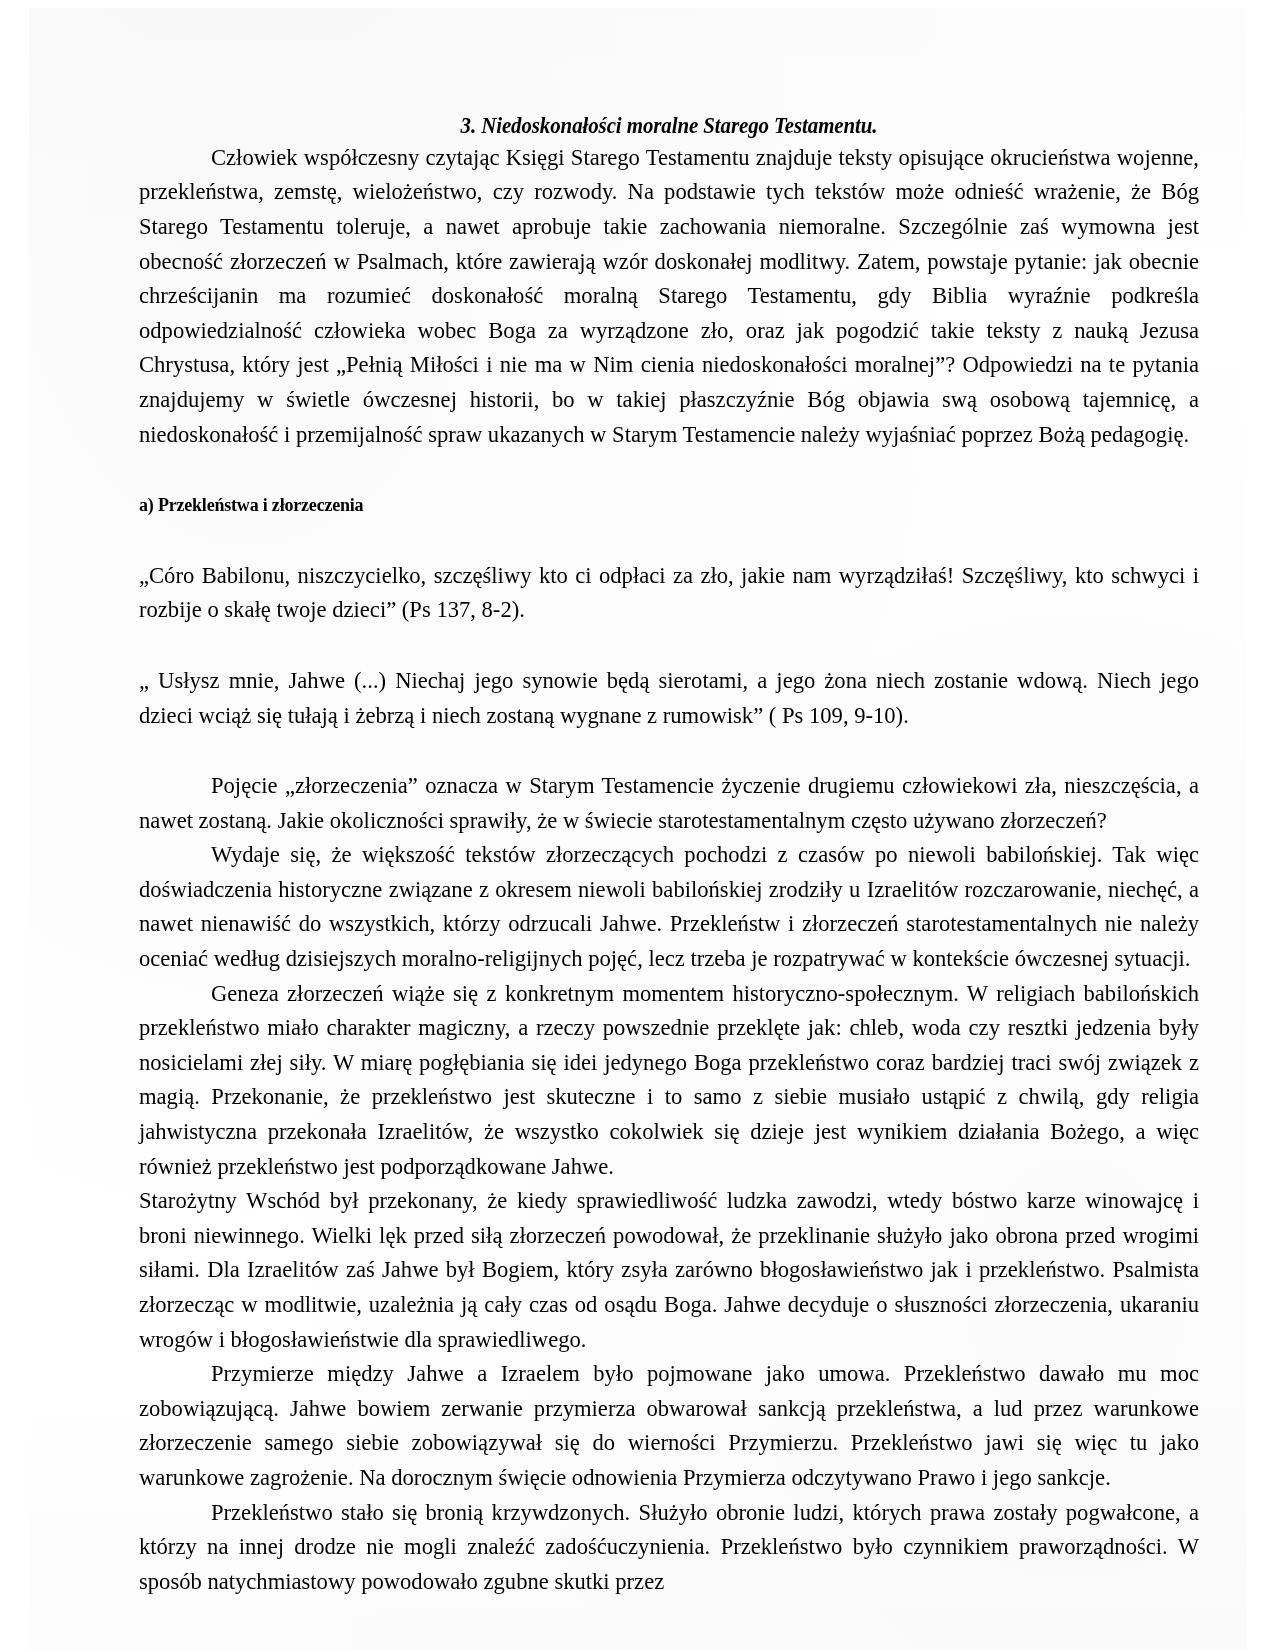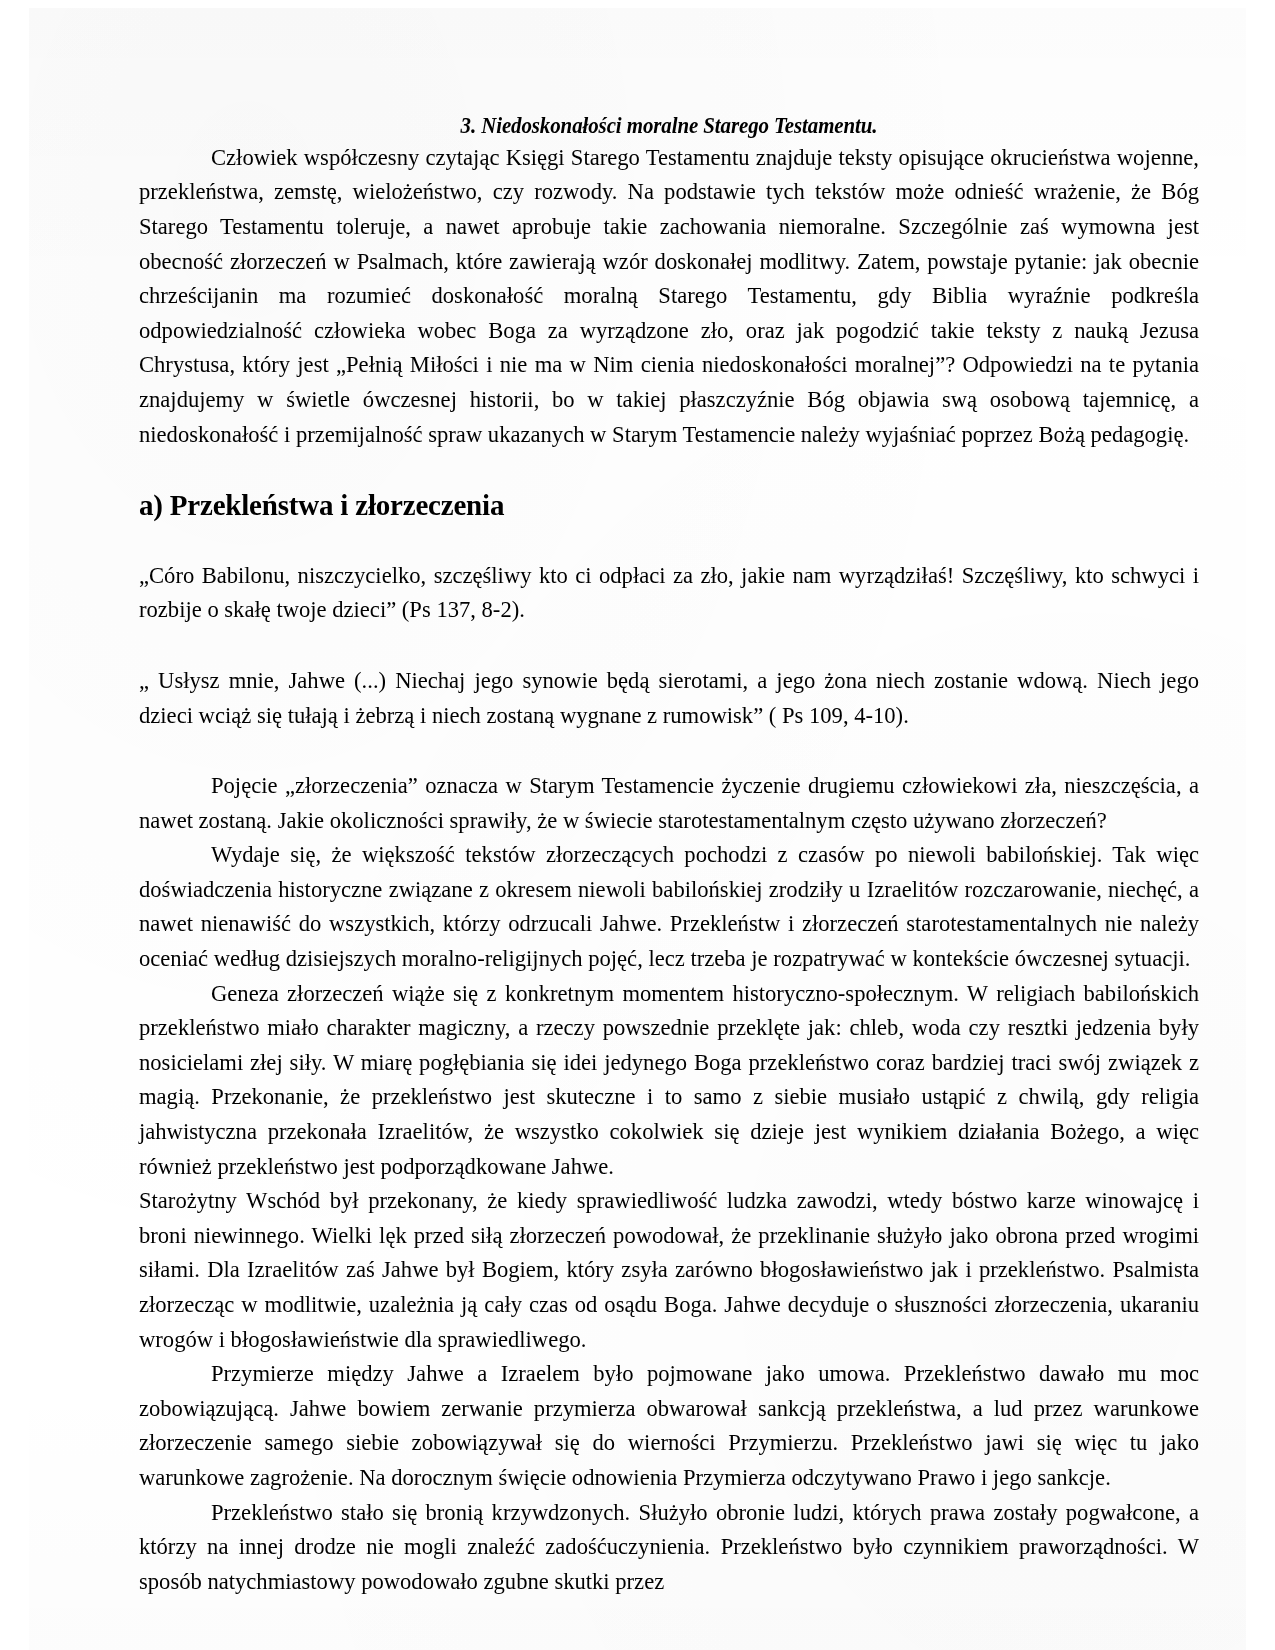--- a/index.html
+++ b/index.html
@@ -59,21 +59,21 @@
     word-spacing: 0px;
     font-family: Liberation Serif, serif;
   }
   p.indent {
     text-indent: 72px;
   }
   p.noindent {
     text-indent: 0;
   }
   h2.sub-head {
-    font-size: 29px;
+    font-size: 18px;
     font-weight: bold;
     text-align: left;
     margin: 0;
     line-height: 34.6px;
     letter-spacing: -0.2px;
   }
   .gap-lg { height: 36px; }
   .quote-block {
     font-size: 22.6px;
     line-height: 34.6px;
@@ -97,21 +97,21 @@
     <div class="gap-lg"></div>
 
     <h2 class="sub-head">a) Przekleństwa i złorzeczenia</h2>
 
     <div class="gap-lg"></div>
 
     <p class="quote-block">„Córo Babilonu, niszczycielko, szczęśliwy kto ci odpłaci za zło, jakie nam wyrządziłaś! Szczęśliwy, kto schwyci i rozbije o skałę twoje dzieci” (Ps 137, 8-2).</p>
 
     <div class="gap-lg"></div>
 
-    <p class="quote-block">„ Usłysz mnie, Jahwe (...) Niechaj jego synowie będą sierotami, a jego żona niech zostanie wdową. Niech jego  dzieci wciąż się tułają i żebrzą i niech zostaną wygnane z rumowisk” ( Ps 109, 4-10).</p>
+    <p class="quote-block">„ Usłysz mnie, Jahwe (...) Niechaj jego synowie będą sierotami, a jego żona niech zostanie wdową. Niech jego  dzieci wciąż się tułają i żebrzą i niech zostaną wygnane z rumowisk” ( Ps 109, 9-10).</p>
 
     <div class="gap-lg"></div>
 
     <p class="body-par indent">Pojęcie „złorzeczenia” oznacza w Starym Testamencie  życzenie drugiemu człowiekowi zła, nieszczęścia, a nawet zostaną. Jakie okoliczności sprawiły, że w świecie starotestamentalnym często używano złorzeczeń?</p>
 
     <p class="body-par indent">Wydaje się, że większość tekstów złorzeczących pochodzi z czasów po niewoli babilońskiej. Tak więc doświadczenia historyczne związane z okresem niewoli babilońskiej zrodziły u Izraelitów rozczarowanie, niechęć, a nawet nienawiść do wszystkich, którzy odrzucali Jahwe. Przekleństw i złorzeczeń starotestamentalnych nie należy oceniać według dzisiejszych moralno-religijnych pojęć, lecz trzeba je rozpatrywać w kontekście ówczesnej sytuacji.</p>
 
     <p class="body-par indent">Geneza złorzeczeń wiąże się z konkretnym momentem historyczno-społecznym. W religiach babilońskich przekleństwo miało charakter magiczny, a rzeczy powszednie przeklęte jak: chleb, woda czy resztki jedzenia były nosicielami złej siły. W miarę pogłębiania się idei jedynego Boga przekleństwo coraz bardziej traci swój związek z magią. Przekonanie, że przekleństwo jest skuteczne i to samo z siebie musiało ustąpić z chwilą, gdy religia jahwistyczna przekonała Izraelitów, że wszystko cokolwiek się dzieje jest wynikiem działania Bożego, a więc również przekleństwo jest podporządkowane Jahwe.</p>
 
     <p class="body-par noindent">Starożytny Wschód był przekonany, że kiedy sprawiedliwość ludzka zawodzi, wtedy bóstwo karze winowajcę i broni niewinnego. Wielki lęk przed siłą złorzeczeń powodował, że przeklinanie służyło jako obrona przed wrogimi siłami. Dla Izraelitów zaś Jahwe był Bogiem, który zsyła zarówno błogosławieństwo jak i przekleństwo. Psalmista złorzecząc w modlitwie, uzależnia ją cały czas od osądu Boga. Jahwe decyduje o słuszności złorzeczenia, ukaraniu wrogów i błogosławieństwie dla sprawiedliwego.</p>

